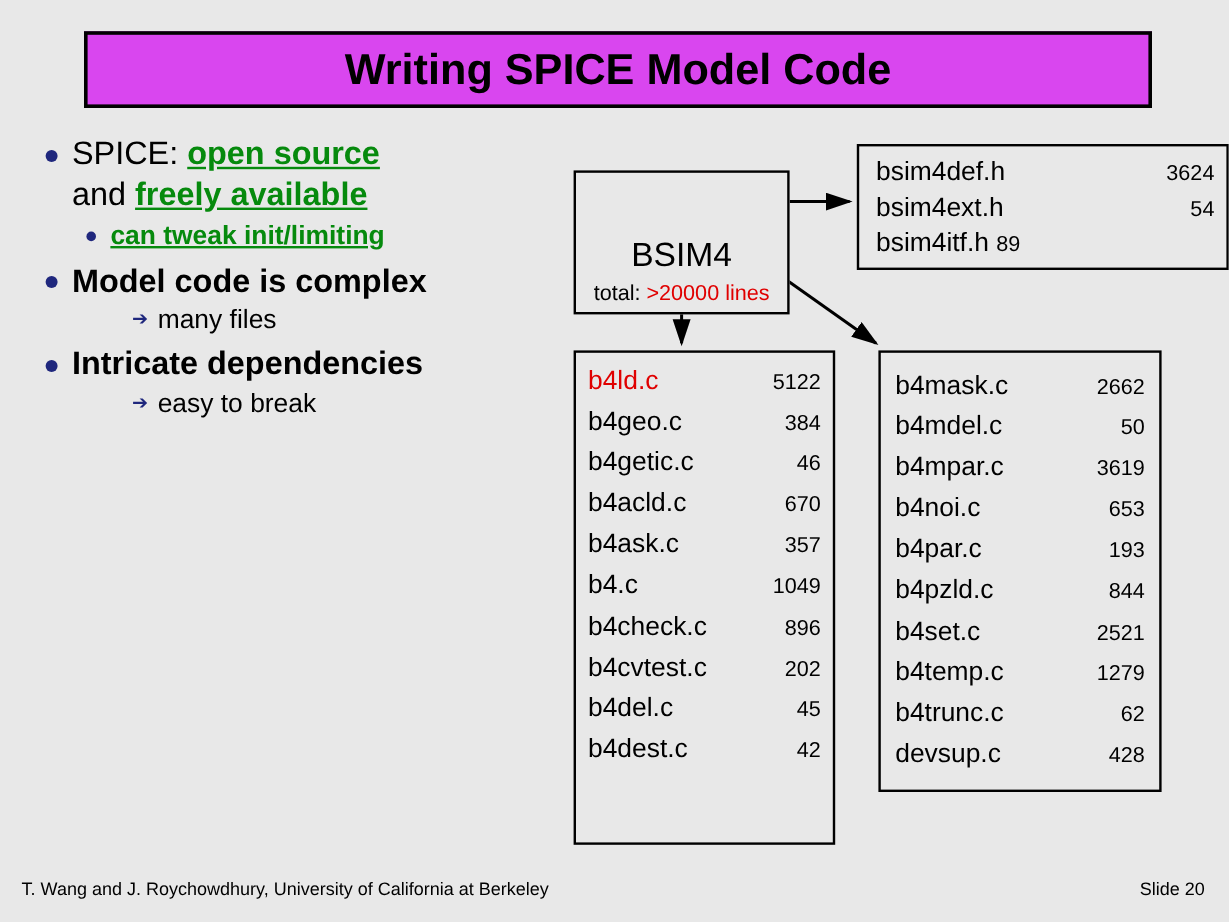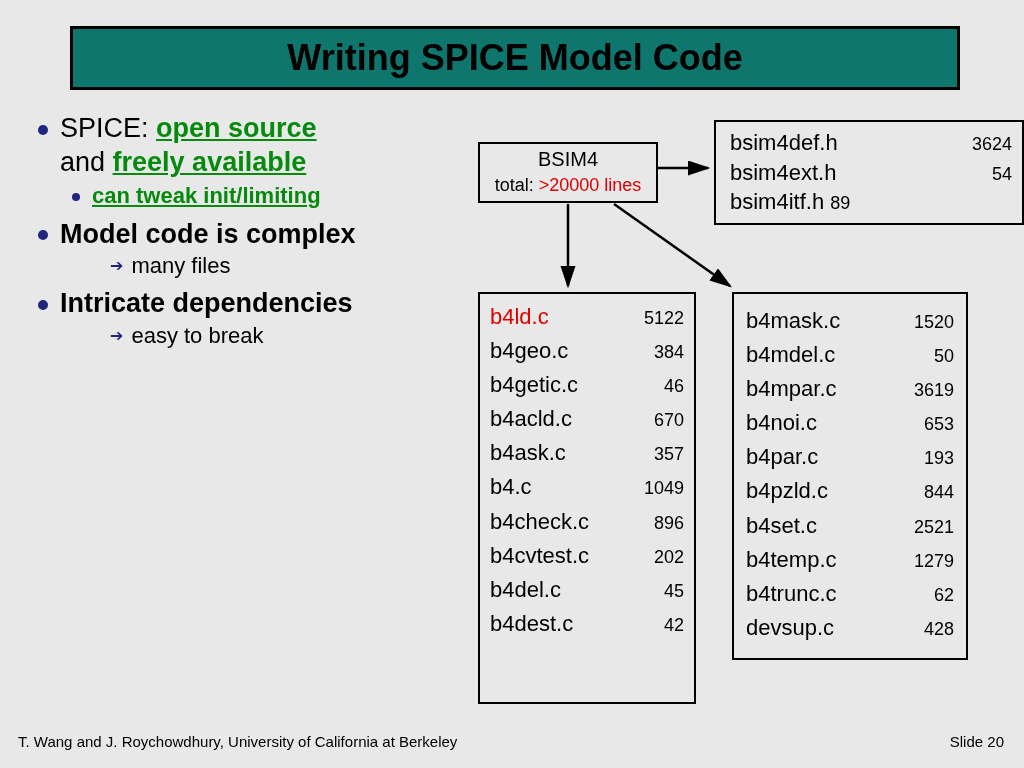--- a/index.html
+++ b/index.html
@@ -13,21 +13,21 @@
     overflow: hidden;
     position: relative;
   }
   .title-box {
     position: absolute;
     left: 70px;
     top: 26px;
     width: 884px;
     height: 58px;
     border: 3px solid #000;
-    background: #0f766e;
+    background: #d946ef;
     text-align: center;
     line-height: 58px;
     font-size: 36px;
     font-weight: bold;
   }
   .bullets {
     position: absolute;
     left: 38px;
     top: 112px;
     width: 430px;
@@ -98,21 +98,22 @@
     box-sizing: border-box;
   }
   .bsim-box {
     left: 478px;
     top: 142px;
     width: 180px;
     text-align: center;
     padding: 2px 6px 4px 6px;
   }
   .bsim-title {
-    font-size: 20px;
+    font-size: 28px;
+    margin-top: 48px;
   }
   .bsim-sub {
     font-size: 18px;
     white-space: nowrap;
   }
   .hbox {
     left: 714px;
     top: 120px;
     width: 310px;
     padding: 6px 10px 6px 14px;
@@ -269,21 +270,21 @@
     </div>
   <div class="frow">
       <span>b4dest.c</span>
       <span class="num">42</span>
     </div>
 </div>
 
 <div class="box cbox2">
   <div class="frow">
       <span>b4mask.c</span>
-      <span class="num">1520</span>
+      <span class="num">2662</span>
     </div>
   <div class="frow">
       <span>b4mdel.c</span>
       <span class="num">50</span>
     </div>
   <div class="frow">
       <span>b4mpar.c</span>
       <span class="num">3619</span>
     </div>
   <div class="frow">

